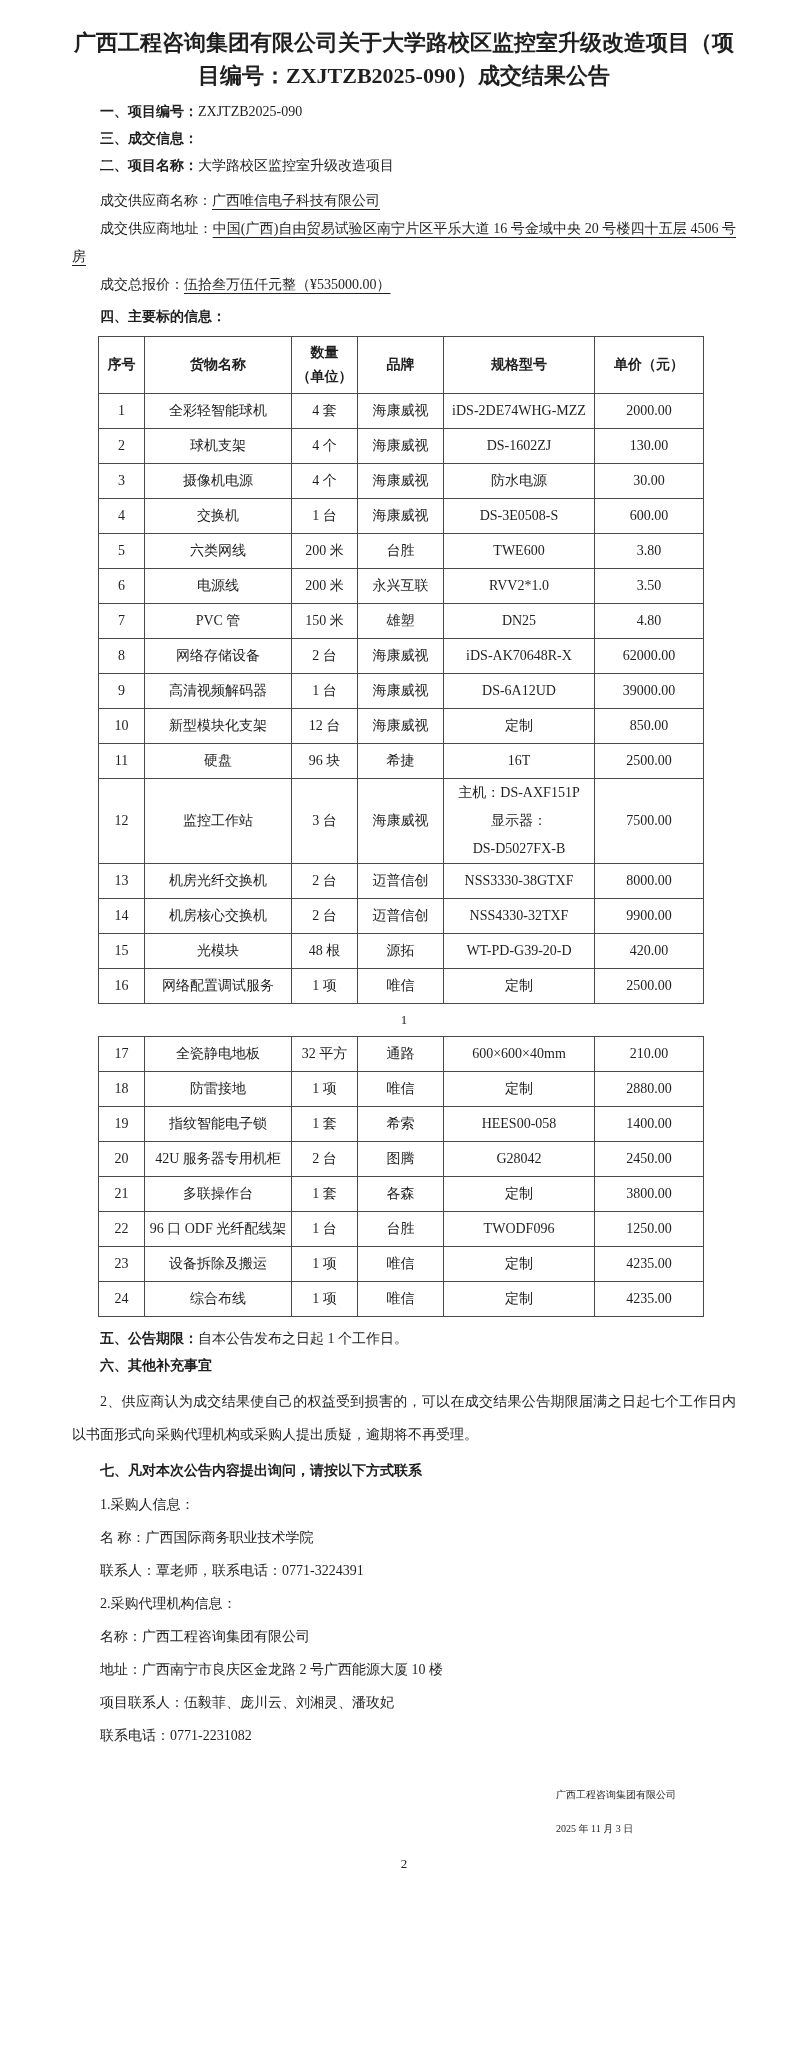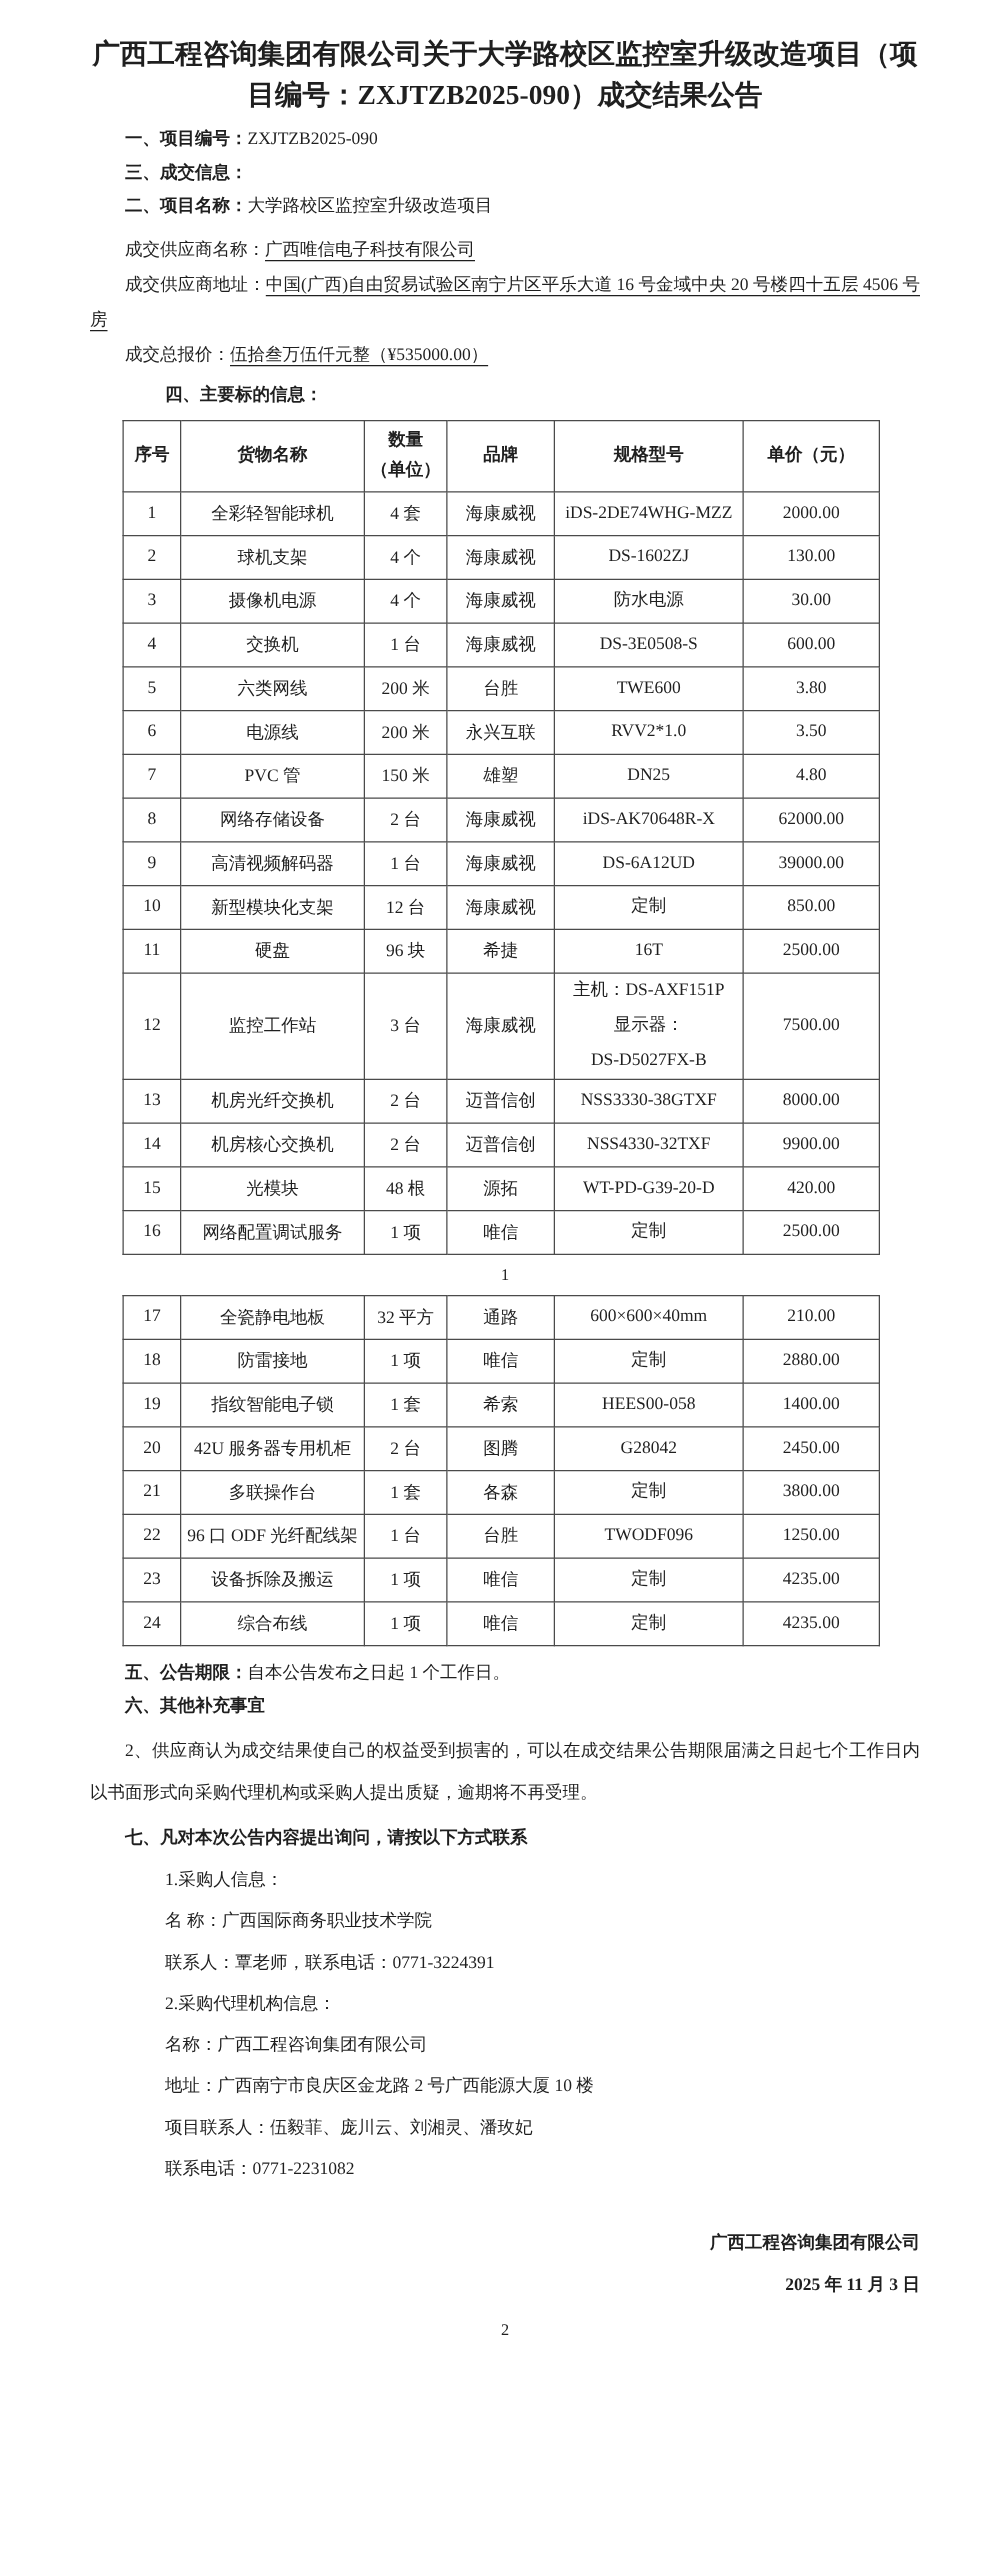--- a/index.html
+++ b/index.html
@@ -6,30 +6,30 @@
   .page{position:relative;width:800px;height:2056px;background:#fff;color:#1f1f1f;
         font-family:"Liberation Serif","DejaVu Serif",serif;overflow:hidden;}
   .content{padding:26px 64px 0 72px;}
   .title{font-size:22px;font-weight:bold;text-align:center;line-height:33px;margin:0 0 6px 0;}
   p{font-size:14px;margin:0;}
   .ln{line-height:27px;text-indent:2em;}
   .info{line-height:28px;text-indent:2em;}
   .just{text-align:justify;}
   .b{font-weight:bold;}
   .u{text-decoration:underline;text-underline-offset:4px;}
-  .mt4{margin-top:4px;margin-left:32px;}.mt6{margin-top:6px;}.mt8{margin-top:8px;}.mt14{margin-top:0;}.mt24{margin-top:24px;}
+  .mt4{margin-top:4px;}.mt6{margin-top:6px;}.mt8{margin-top:8px;}.mt14{margin-top:0;}.mt24{margin-top:24px;}
   .wide{line-height:33px;}
   table.items{border-collapse:collapse;table-layout:fixed;width:605px;margin:6px 0 0 26px;font-size:14px;}
   table.items td,table.items th{border:1px solid #4a4a4a;text-align:center;vertical-align:middle;padding:0 3px;overflow:hidden;}
   table.items th{height:56px;font-weight:bold;white-space:pre-line;line-height:24px;}
   table.items td{height:34px;}
   td.spec{white-space:pre-line;line-height:28px;}
   .pagenum{text-align:center;font-size:13px;line-height:20px;text-indent:0;}
   .contacts p{line-height:33px;text-indent:2em;}
-  .footer{width:180px;margin:26px 0 0 auto;text-align:right;font-size:14px;line-height:34px;font-weight:bold;}
+  .footer{width:180px;margin:26px 0 0 auto;text-align:left;font-size:10px;line-height:34px;}
   .footer div{text-indent:0;}
 </style>
 </head>
 <body>
 
 <div class="page">
   <div class="content">
 
     <h1 class="title">广西工程咨询集团有限公司关于大学路校区监控室升级改造项目（项目编号：ZXJTZB2025-090）成交结果公告</h1>
 

